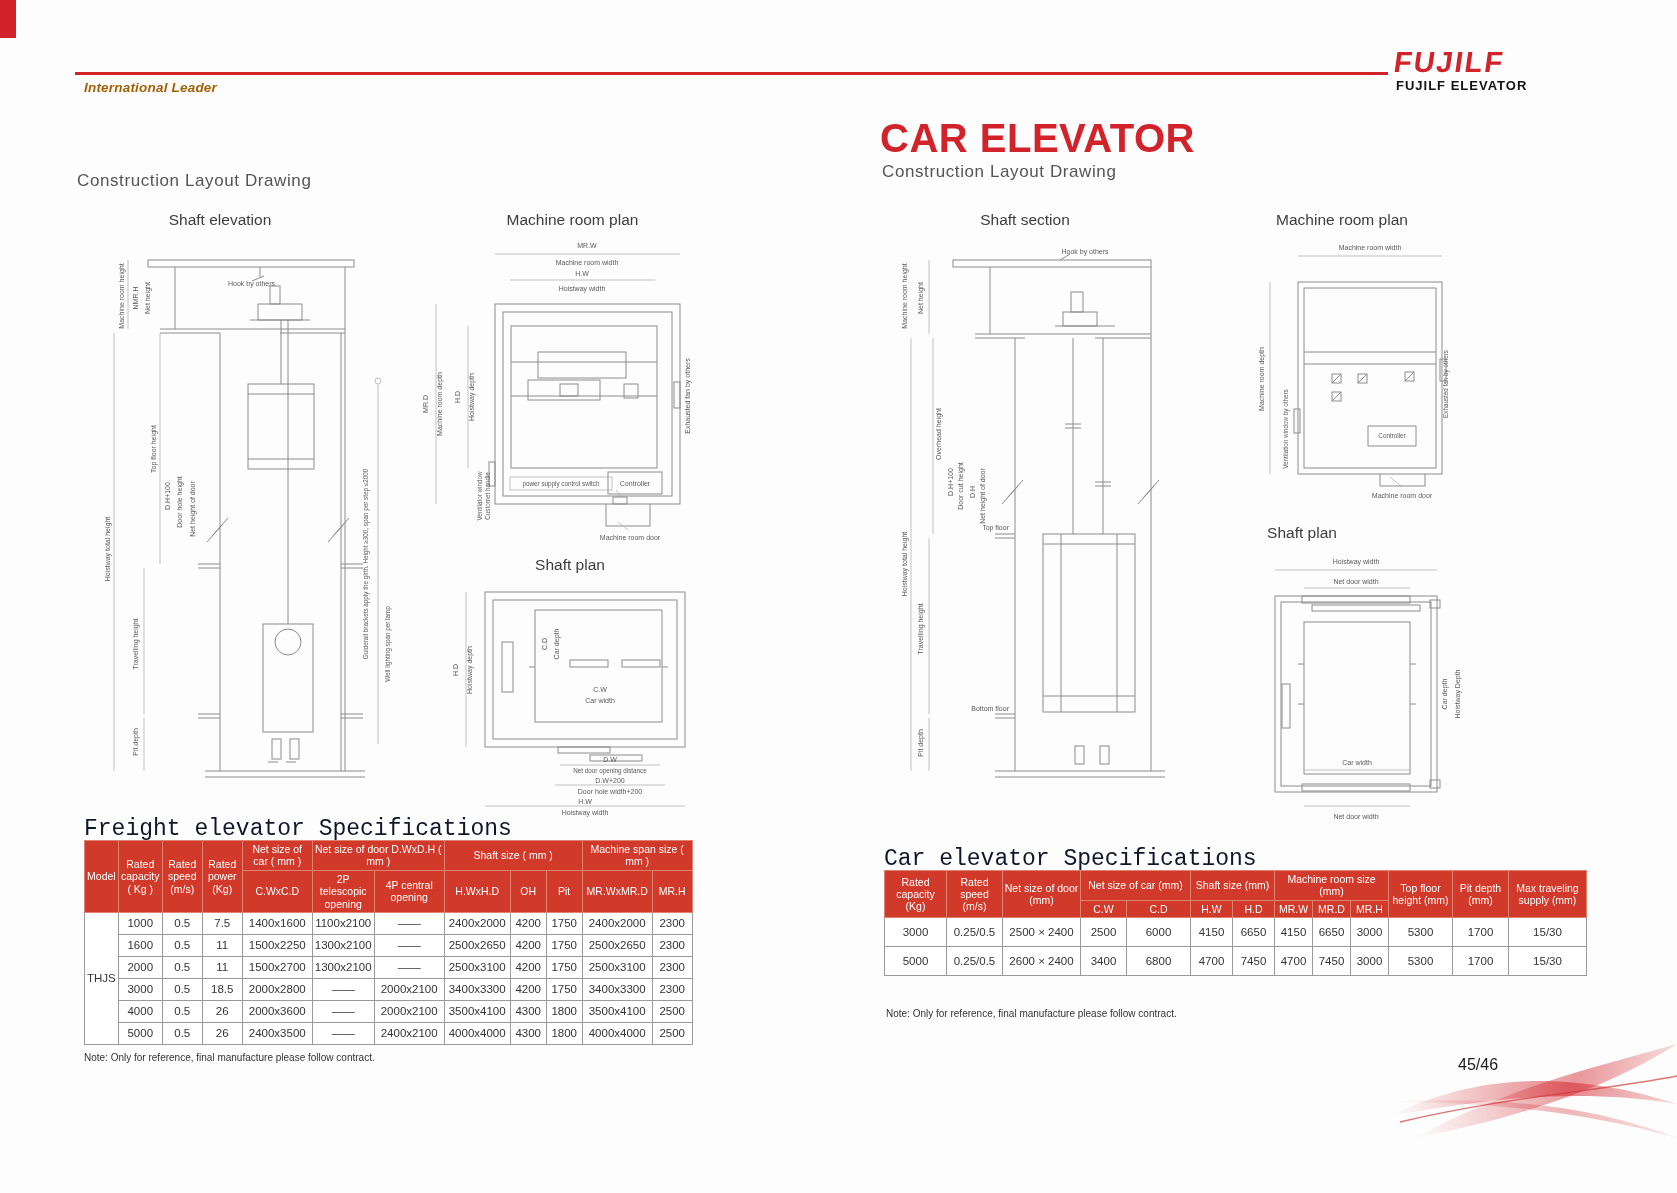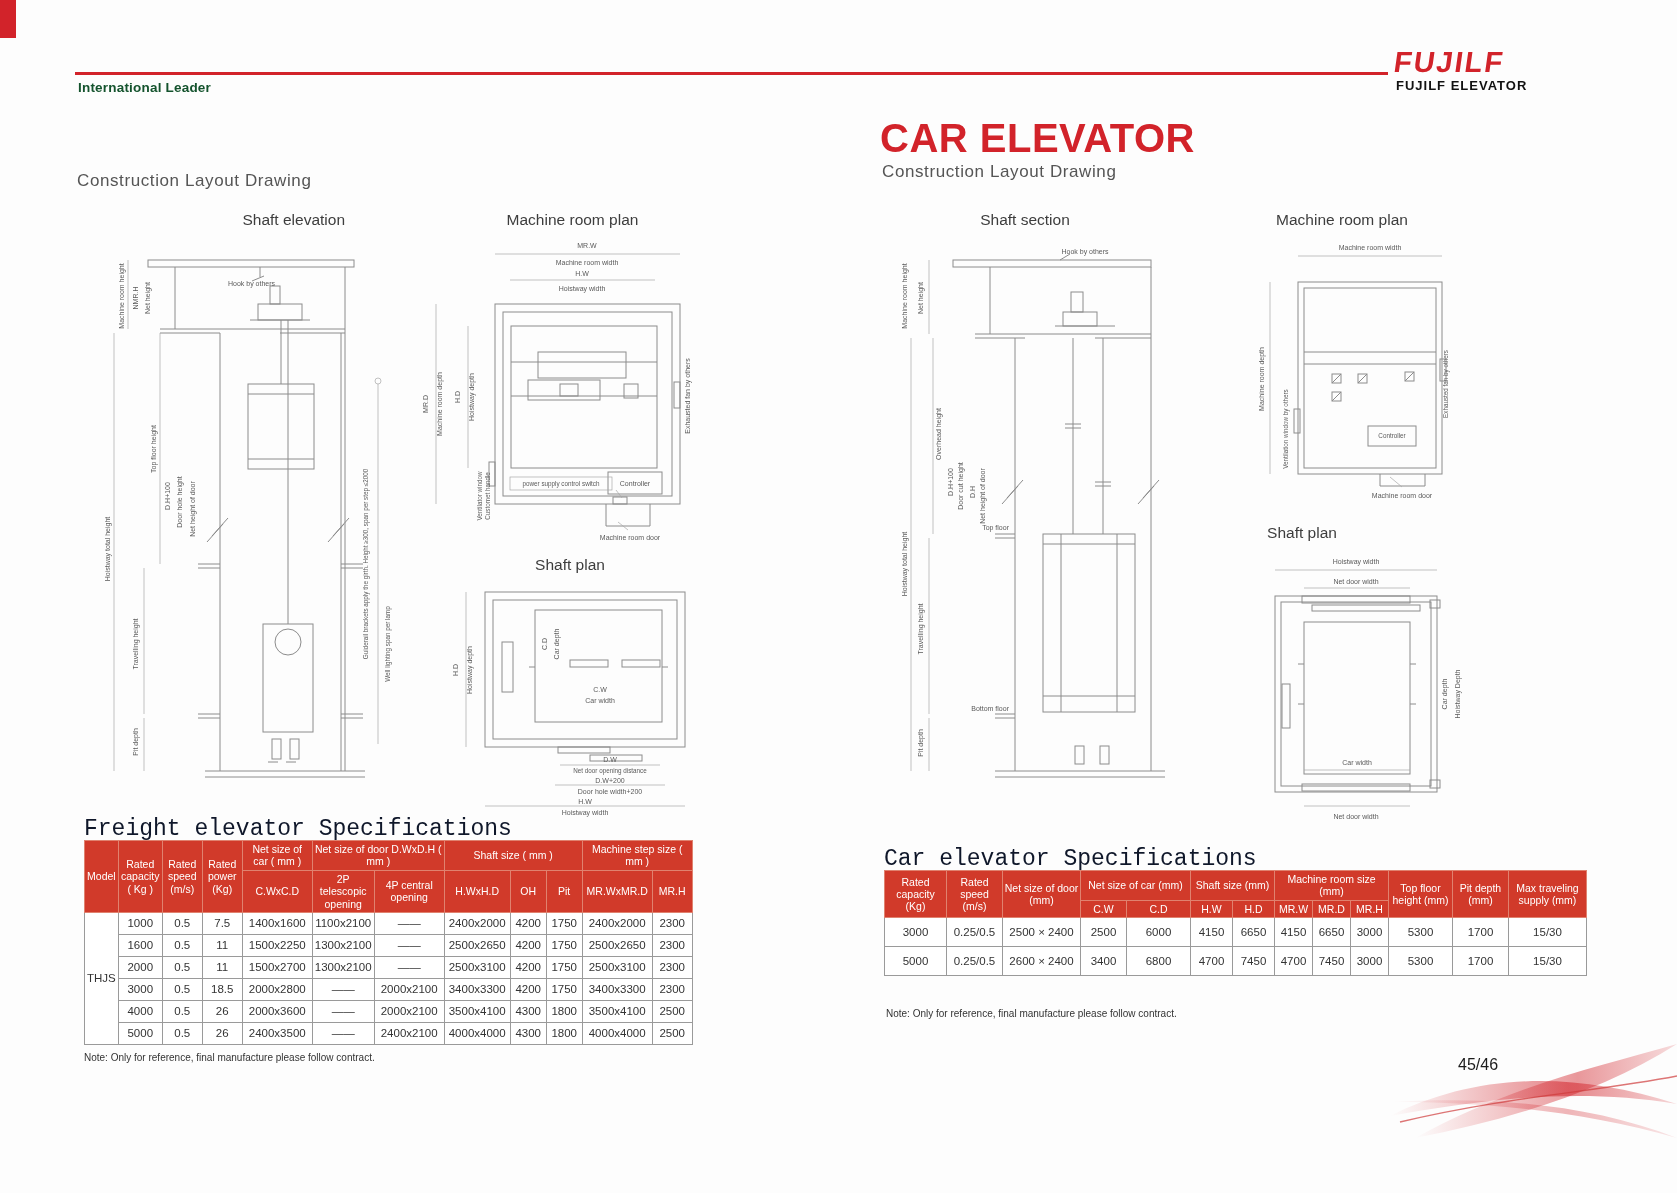--- a/index.html
+++ b/index.html
@@ -2,21 +2,21 @@
 <html><head>
 <meta charset="utf-8">
 <style>
   html,body{margin:0;padding:0;background:#e9e9e9;}
   .page{position:relative;width:1677px;height:1193px;background:#fdfdfd;overflow:hidden;
         font-family:"Liberation Sans",sans-serif;color:#222;}
   .abs{position:absolute;}
   
   .corner-mark{position:absolute;left:0;top:0;width:16px;height:38px;background:#d2232a;}
   .rule{position:absolute;left:75px;top:72px;width:1313px;height:3px;background:#d2232a;}
-  .tagline{position:absolute;left:78px;top:80px;font-size:13.5px;font-weight:bold;color:#14532d;letter-spacing:.2px;}
+  .tagline{position:absolute;left:84px;top:80px;font-size:13.5px;font-weight:bold;color:#a16207;letter-spacing:.2px;font-style:italic;}
   .logo{position:absolute;left:1394px;top:46px;font-size:29px;font-weight:800;color:#d2232a;
         letter-spacing:2px;transform:skewX(-8deg);}
   .logo-sub{position:absolute;left:1396px;top:78px;font-size:13px;font-weight:bold;color:#111;letter-spacing:1px;}
   
   .big-title{position:absolute;font-size:40px;font-weight:800;color:#d2232a;letter-spacing:.5px;}
   .sub-title{position:absolute;font-size:17px;color:#555;letter-spacing:.6px;}
   .diagram-title{position:absolute;font-size:15.5px;color:#3d3d3d;text-align:center;}
   
   svg.diagram{position:absolute;}
   svg.diagram .ln{stroke:#8c8c8c;fill:none;stroke-width:1;}
@@ -44,21 +44,21 @@
   <div class="corner-mark"></div>
   <div class="rule"></div>
   <div class="tagline">International Leader</div>
   <div class="logo">FUJILF</div>
   <div class="logo-sub">FUJILF ELEVATOR</div>
 
   <div class="sub-title" style="left:77px;top:171px;">Construction Layout Drawing</div>
   <div class="big-title" style="left:880px;top:116px;">CAR ELEVATOR</div>
   <div class="sub-title" style="left:882px;top:162px;">Construction Layout Drawing</div>
 
-  <div class="diagram-title" style="left:95px;top:211px;width:250px;text-align:right;">Shaft elevation</div>
+  <div class="diagram-title" style="left:95px;top:211px;width:250px;">Shaft elevation</div>
   <div class="diagram-title" style="left:455px;top:211px;width:235px;">Machine room plan</div>
   <div class="diagram-title" style="left:470px;top:556px;width:200px;">Shaft plan</div>
   <div class="diagram-title" style="left:905px;top:211px;width:240px;">Shaft section</div>
   <div class="diagram-title" style="left:1232px;top:211px;width:220px;">Machine room plan</div>
   <div class="diagram-title" style="left:1202px;top:524px;width:200px;">Shaft plan</div>
 
   <svg class="diagram" style="left:100px;top:234px;" width="300" height="560" viewBox="0 0 300 560">
     <g class="ln">
       <rect x="48" y="26" width="206" height="7"></rect>
       <path d="M75,33 V95 M245,33 V537"></path>
@@ -275,21 +275,21 @@
       </colgroup>
       <thead>
         <tr>
           <th rowspan="2">Model</th>
           <th rowspan="2">Rated capacity ( Kg )</th>
           <th rowspan="2">Rated speed (m/s)</th>
           <th rowspan="2">Rated power (Kg)</th>
           <th>Net size of car ( mm )</th>
           <th colspan="2">Net size of door D.WxD.H ( mm )</th>
           <th colspan="3">Shaft size ( mm )</th>
-          <th colspan="2">Machine step size ( mm )</th>
+          <th colspan="2">Machine span size ( mm )</th>
         </tr>
         <tr>
           <th>C.WxC.D</th>
           <th>2P telescopic opening</th>
           <th>4P central opening</th>
           <th>H.WxH.D</th>
           <th>OH</th>
           <th>Pit</th>
           <th>MR.WxMR.D</th>
           <th>MR.H</th>

